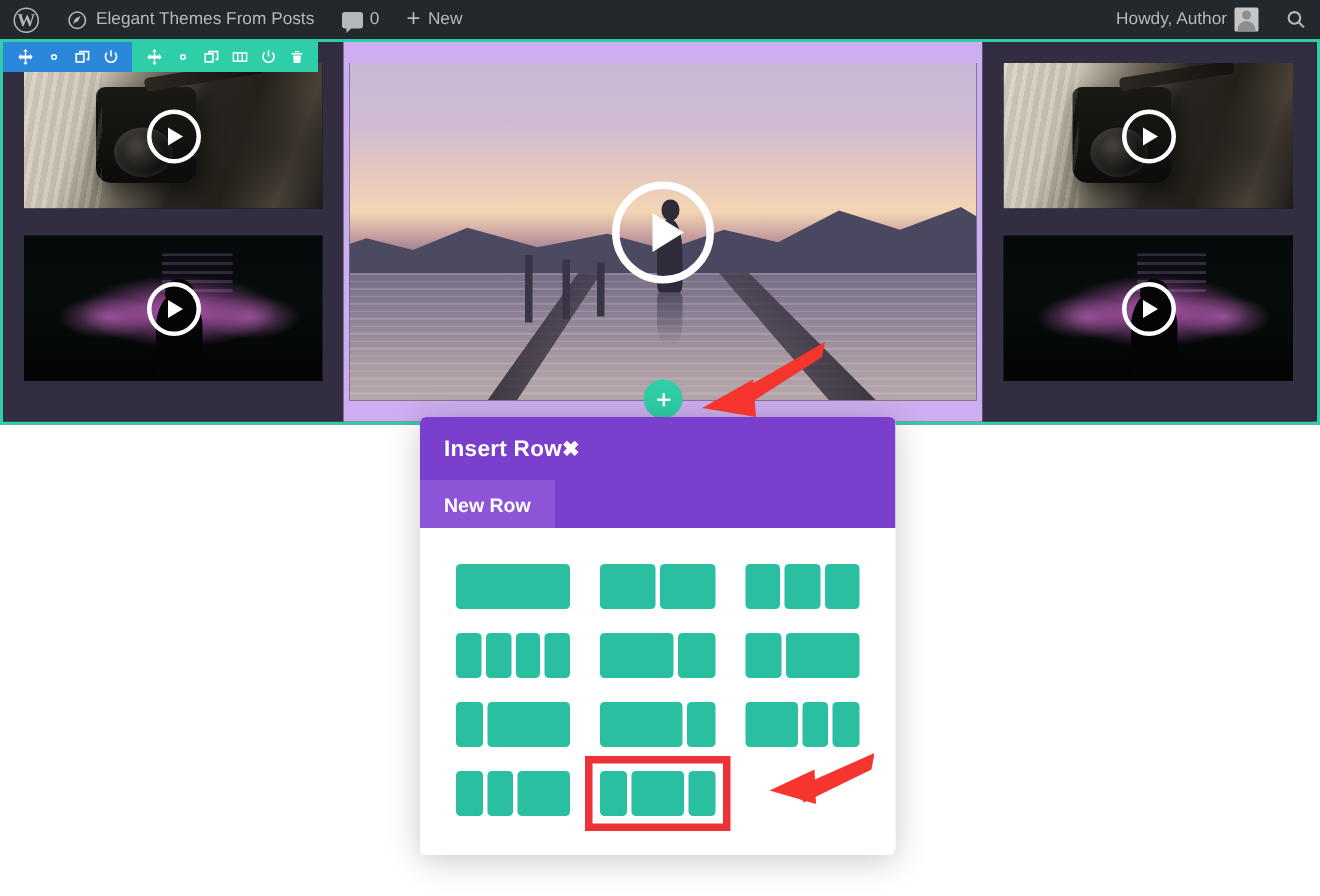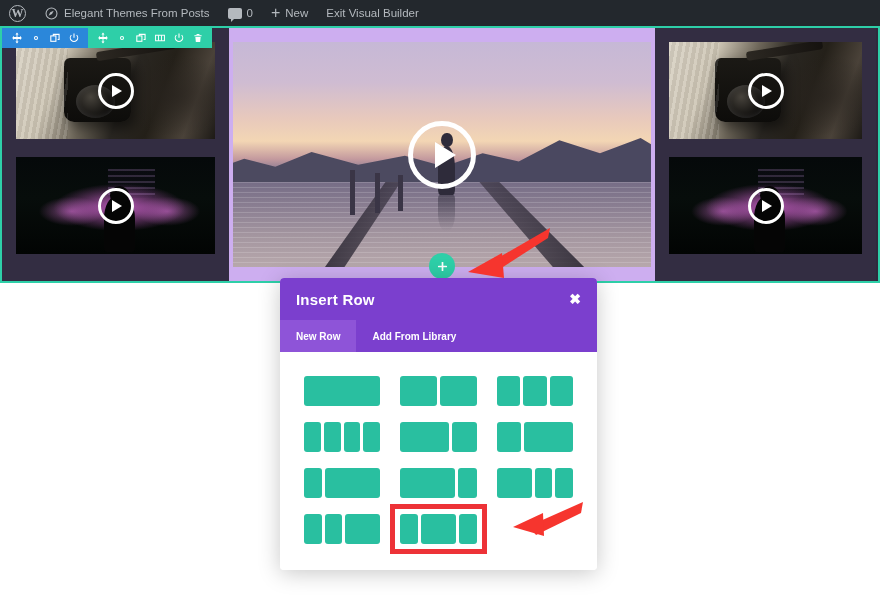--- a/index.html
+++ b/index.html
@@ -198,29 +198,29 @@
 
   
   .modal {
     position: absolute; left: 280px; top: 278px; width: 317px;
     background:#fff; border-radius: 4px; z-index: 50;
     box-shadow: 0 3px 22px rgba(0,0,0,.22);
     overflow: hidden;
   }
   .modal-head {
     height: 42px; background:#7b3fce; color:#fff;
-    display:flex; align-items:center; justify-content:space-between;
+    display:flex; align-items:center; justify-content:flex-start;
     padding: 0 16px;
   }
   .modal-title { font-size: 15px; font-weight: 700; letter-spacing:.2px; }
   .modal-close { font-size: 14px; font-weight: 700; line-height:1; color:#fff; }
   .modal-tabs { display:flex; height: 32px; background:#7b3fce; }
   .modal-tab {
     display:flex; align-items:center; padding: 0 16px;
-    color:#fff; font-size: 10px; font-weight: 700; white-space:nowrap;
+    color:#fff; font-size: 13px; font-weight: 700; white-space:nowrap;
   }
   .modal-tab.active { background:#8e54d8; }
   .modal-body { background:#fff; padding: 24px 24px 26px 24px; }
 
   .layout-grid {
     display: grid; grid-template-columns: repeat(3, 1fr);
     gap: 16px 20px;
   }
   .layout-cell { position: relative; display:flex; }
   .layout-row {
@@ -258,27 +258,38 @@
         <span class="cmt-ic"></span>
         <span>0</span>
       </a>
 
       <a class="ab-item">
         <span class="plus-ic">+</span>
         <span>New</span>
       </a>
 
 
+    </div>
+
+    <div class="ab-spacer"></div>
+
+    <div class="ab-group">
       <a class="ab-item">
-        <span>Exit Visual Builder</span>
+        <span>Howdy, Author</span>
+        <span class="avatar-ic"></span>
       </a>
-    </div>
-
-    <div class="ab-spacer"></div>
-
+      <a class="ab-item">
+        <span class="search-ic">
+          <svg width="14" height="14" viewBox="0 0 20 20" fill="none" stroke="#b4b9be" stroke-width="2">
+            <circle cx="8.5" cy="8.5" r="5.5"></circle>
+              <path d="M12.8 12.8L17.5 17.5"></path>
+          </svg>
+        </span>
+      </a>
+    </div>
   </div>
 
   <div class="vb-section">
 
     <div class="vb-cols">
 
       <div class="vb-col col-left">
         <div class="thumb t-small">
           <div class="art-camera">
             <div class="cam-stripes"></div>
@@ -426,23 +437,20 @@
 
     <div class="modal-head">
       <div class="modal-title">Insert Row</div>
       <div class="modal-close">✖</div>
     </div>
 
     <div class="modal-tabs">
       <div class="modal-tab active">
         <span>New Row</span>
       </div>
-      <div class="modal-tab">
-        <span>Add From Library</span>
-      </div>
     </div>
 
     <div class="modal-body">
       <div class="layout-grid" id="layout-grid">
           <div class="layout-cell">
             <div class="layout-row">
               <div class="layout-col" style="flex: 1 1 0px; background: rgb(41, 191, 160);"></div>
             </div>
           </div>
           <div class="layout-cell">

